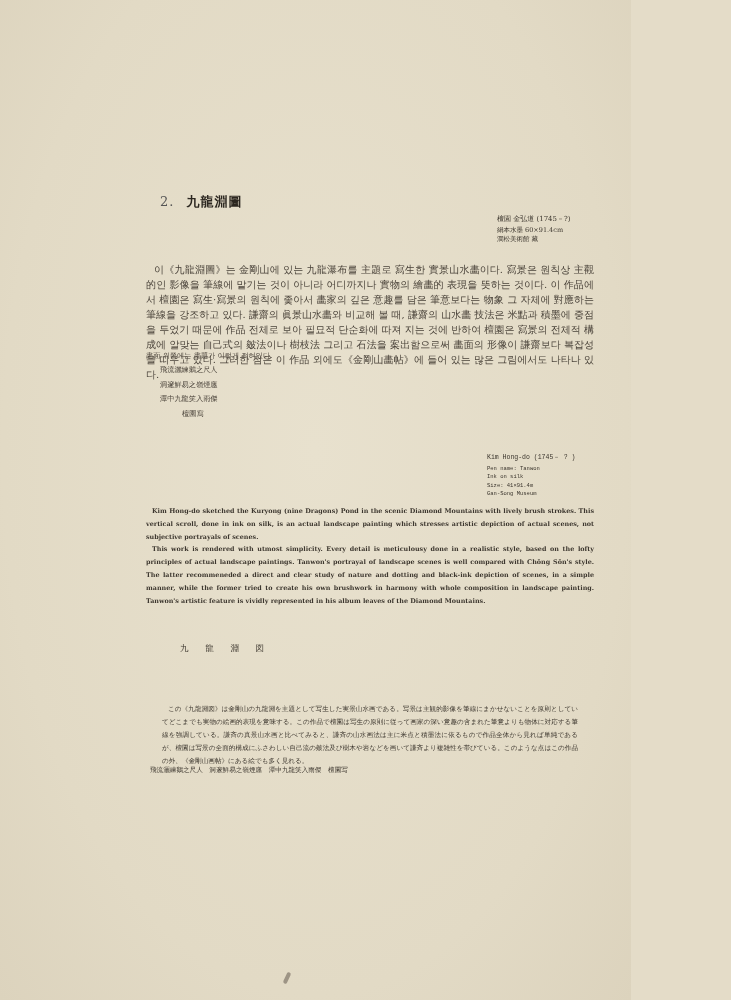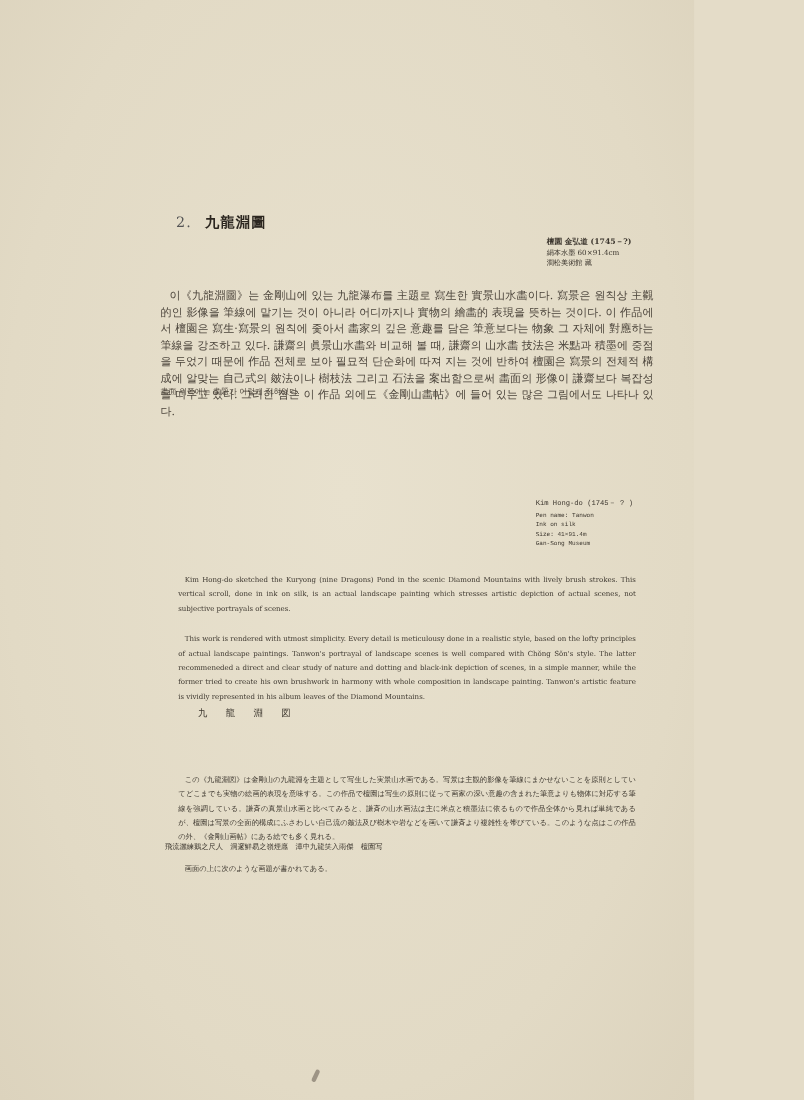--- a/index.html
+++ b/index.html
@@ -11,33 +11,33 @@
     position: relative;
   }
   .page {
     position: absolute; left: 0; top: 0; width: 631px; height: 1000px;
     background: radial-gradient(ellipse at 50% 45%, #e8e1ce 0%, #e2dac5 70%, #dcd3bd 100%);
   }
   .abs { position: absolute; }
   .kr-title { left: 160px; top: 193px; font-size: 13px; font-weight: bold; letter-spacing: 1px; color: #2c2720; }
   .kr-title .num { font-weight: normal; margin-right: 12px; color: #555; }
   .kr-meta { left: 497px; top: 215px; font-size: 6.5px; line-height: 9px; color: #3b352d; }
-  .kr-meta div:first-child { font-size: 7px; margin-bottom: 2px; font-weight: bold; }
+  .kr-meta div:first-child { font-size: 7px; margin-bottom: 2px; }
   .kr-body { left: 146px; top: 262px; width: 448px; font-size: 10px; line-height: 15px; color: #4a433a; text-align: justify; }
   .kr-body p { margin: 0; text-indent: 8px; }
   .kr-note { left: 146px; top: 350px; font-size: 7.2px; line-height: 12px; color: #4a433a; }
   .kr-poem { left: 160px; top: 363px; font-size: 7.2px; line-height: 14.5px; color: #4a433a; }
   .kr-poem .last { padding-left: 22px; }
   .en-title { left: 160px; top: 443px; font-size: 12px; font-weight: bold; color: #2c2720; }
   .en-title .num { font-weight: normal; margin-right: 12px; color: #555; }
   .en-title .sub { font-family: "DejaVu Sans", sans-serif; font-size: 6.5px; font-weight: normal; margin-left: 4px; }
   .en-meta { left: 487px; top: 454px; font-family: Liberation Mono, monospace; font-size: 5.5px; line-height: 8.5px; color: #3b352d; }
   .en-meta div:first-child { font-size: 6.5px; margin-bottom: 2px; }
   .en-body { left: 146px; top: 505px; width: 448px; font-size: 6.4px; line-height: 12.8px; color: #3d372f; text-align: justify; }
-  .en-body p { margin: 16px; text-indent: 6px; }
+  .en-body p { margin: 0; text-indent: 6px; font-weight: bold; }
   .jp-title { left: 180px; top: 643px; font-size: 8.5px; letter-spacing: 7px; color: #3c362e; }
   .jp-body { left: 146px; top: 687px; width: 448px; font-size: 6.6px; line-height: 13px; color: #3d372f; text-align: justify; }
   .jp-body p { margin: 16px; text-indent: 6px; }
   .jp-poem { left: 150px; top: 766px; font-size: 6.6px; color: #3d372f; word-spacing: 6px; }
   .mark { left: 285px; top: 972px; width: 4px; height: 12px; background: #6f665a; transform: rotate(25deg); border-radius: 2px; opacity: 0.6; }
 </style>
 </head>
 <body>
 
 <div class="page">
@@ -51,38 +51,43 @@
     <div>絹本水墨 60×91.4cm</div>
     <div>澗松美術館 藏</div>
   </div>
 
   <div class="abs kr-body">
     <p>이《九龍淵圖》는 金剛山에 있는 九龍瀑布를 主題로 寫生한 實景山水畵이다. 寫景은 원칙상 主觀的인 影像을 筆線에 맡기는 것이 아니라 어디까지나 實物의 繪畵的 表現을 뜻하는 것이다. 이 作品에서 檀園은 寫生·寫景의 원칙에 좇아서 畵家의 깊은 意趣를 담은 筆意보다는 物象 그 자체에 對應하는 筆線을 강조하고 있다. 謙齋의 眞景山水畵와 비교해 볼 때, 謙齋의 山水畵 技法은 米點과 積墨에 중점을 두었기 때문에 作品 전체로 보아 필묘적 단순화에 따져 지는 것에 반하여 檀園은 寫景의 전체적 構成에 알맞는 自己式의 皴法이나 樹枝法 그리고 石法을 案出함으로써 畵面의 形像이 謙齋보다 복잡성을 띠우고 있다. 그러한 점은 이 作品 외에도《金剛山畵帖》에 들어 있는 많은 그림에서도 나타나 있다.</p>
   </div>
 
   <div class="abs kr-note">畵面 위쪽에는 畵題가 이렇게 적혀있다.</div>
 
+  <div class="abs kr-poem">
+    <div>飛流灑練鵝之尺人</div>
+    <div>洞邃鮮易之嶺煙廛</div>
+    <div>潭中九龍笑入雨傑</div>
+    <div class="last">檀園寫</div>
+  </div>
 
 
   <div class="abs en-meta">
     <div>Kim Hong-do (1745－ ? )</div>
     <div>Pen name: Tanwon</div>
     <div>Ink on silk</div>
     <div>Size: 41×91.4m</div>
     <div>Gan-Song Museum</div>
   </div>
 
   <div class="abs en-body">
     <p>Kim Hong-do sketched the Kuryong (nine Dragons) Pond in the scenic Diamond Mountains with lively brush strokes. This vertical scroll, done in ink on silk, is an actual landscape painting which stresses artistic depiction of actual scenes, not subjective portrayals of scenes.</p>
     <p>This work is rendered with utmost simplicity. Every detail is meticulousy done in a realistic style, based on the lofty principles of actual landscape paintings. Tanwon's portrayal of landscape scenes is well compared with Chŏng Sŏn's style. The latter recommeneded a direct and clear study of nature and dotting and black-ink depiction of scenes, in a simple manner, while the former tried to create his own brushwork in harmony with whole composition in landscape painting. Tanwon's artistic feature is vividly represented in his album leaves of the Diamond Mountains.</p>
   </div>
 
   <div class="abs jp-title">九 龍 淵 図</div>
 
   <div class="abs jp-body">
     <p>この《九龍淵図》は金剛山の九龍淵を主題として写生した実景山水画である。写景は主観的影像を筆線にまかせないことを原則としていてどこまでも実物の絵画的表現を意味する。この作品で檀園は写生の原則に従って画家の深い意趣の含まれた筆意よりも物体に対応する筆線を強調している。謙斉の真景山水画と比べてみると、謙斉の山水画法は主に米点と積墨法に依るもので作品全体から見れば単純であるが、檀園は写景の全面的構成にふさわしい自己流の皴法及び樹木や岩などを画いて謙斉より複雑性を帯びている。このような点はこの作品の外、《金剛山画帖》にある絵でも多く見れる。</p>
-    <p>画面の上に次のような画題が書かれてある。</p>
   </div>
 
   <div class="abs jp-poem">飛流灑練鵝之尺人　洞邃鮮易之嶺煙廛　潭中九龍笑入雨傑　檀園写</div>
 
   <div class="abs mark"></div>
 </div>
 
 </body></html>

